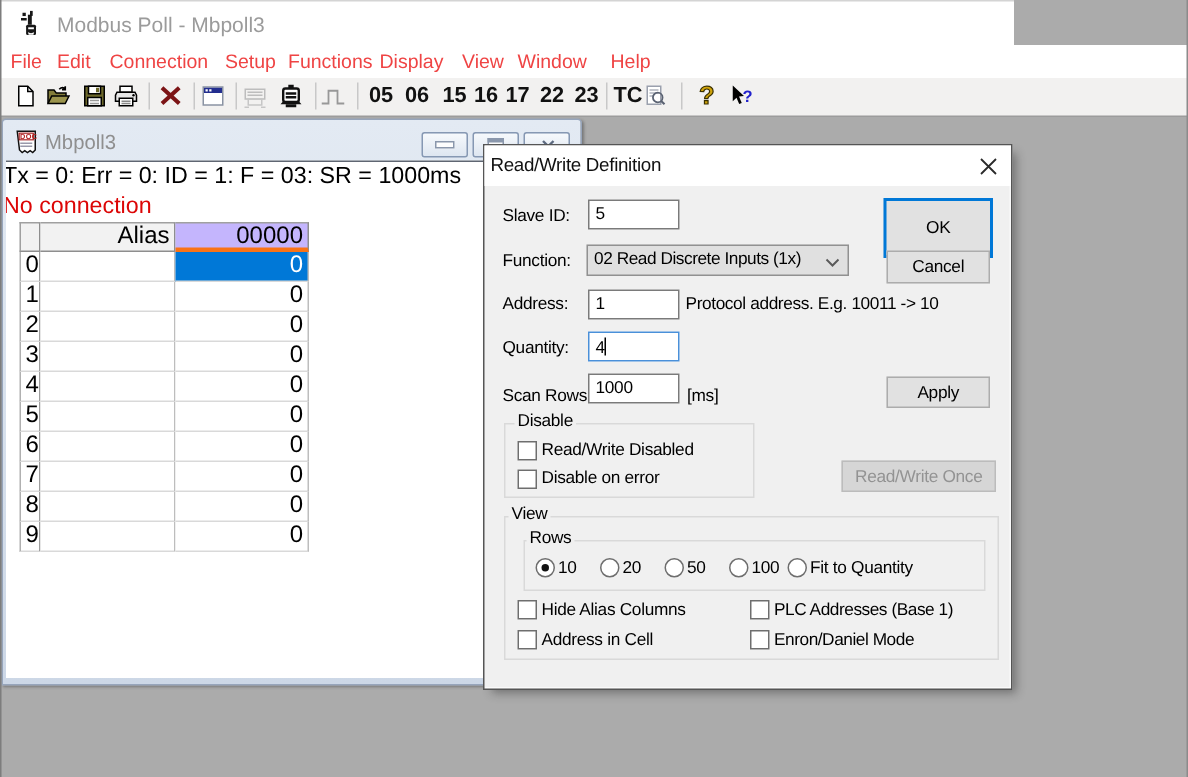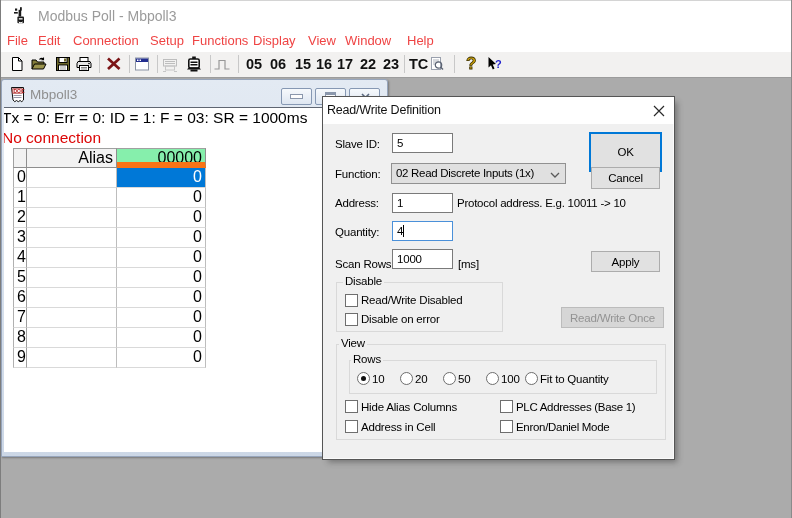--- a/index.html
+++ b/index.html
@@ -1,18 +1,18 @@
 <!DOCTYPE html>
 <html><head><meta charset="utf-8">
 <style>
 *{margin:0;padding:0;box-sizing:border-box}
 html,body{width:792px;height:518px;overflow:hidden}
 body{position:relative;font-family:"Liberation Sans",sans-serif;background:#ababab;font-size:12px;color:#000}
 .abs{position:absolute}
-#titlebar{left:0;top:0;width:792px;height:30px;background:#fff;border-top:1px solid #d4d4d4}
+#titlebar{left:0;top:0;width:676px;height:30px;background:#fff;border-top:1px solid #d4d4d4}
 #menubar{left:0;top:30px;width:792px;height:22px;background:#fff}
 .mi{position:absolute;top:3px;font-size:13px;color:#ef4444}
 #toolbar{left:0;top:52px;width:792px;height:26px;background:#f2f1f0;border-bottom:1px solid #9c9c9c}
 .tsep{position:absolute;top:3px;width:1px;height:18px;background:#c8c8c8}
 .tico{position:absolute;top:4px;width:16px;height:16px}
 .tnum{position:absolute;top:4px;font-size:14.5px;font-weight:bold;color:#111}
 #lborder{left:0;top:0;width:1px;height:518px;background:#7d7d7d}
 #rborder{left:791px;top:0;width:1px;height:518px;background:#8b8b8b}
 
 #child{left:1px;top:79px;width:387px;height:378px;border:1px solid #97a5bb;border-radius:3px 3px 0 0;background:linear-gradient(#e3eaf3 0%,#dae3ee 40%,#ccd7e6 100%);box-shadow:1px 1px 2px rgba(0,0,0,.3)}
@@ -173,21 +173,21 @@
       <svg style="position:absolute;left:10px;top:3px" width="11" height="11" viewBox="0 0 11 11">
         <path d="M2 2l7 7M9 2l-7 7" stroke="#5d6a80" stroke-width="1.6"></path>
       </svg>
     </div>
   <div id="childcontent">
     <div id="txline">Tx = 0: Err = 0: ID = 1: F = 03: SR = 1000ms</div>
     <div id="noconn">No connection</div>
     <div id="grid">
         <div class="gc" style="left:0px;top:0px;width:14px;height:20px;background:#f2f2f2;border-right:1px solid #8e8e8e;border-bottom:1px solid #8e8e8e;border-left:1px solid #a0a0a0;border-top:1px solid #a0a0a0"></div>
         <div class="gc gr" style="left:14px;top:0px;width:90px;height:20px;background:#f2f2f2;border-right:1px solid #8e8e8e;border-bottom:1px solid #8e8e8e;border-top:1px solid #a0a0a0">Alias</div>
-        <div class="gc gr" style="left:104px;top:0px;width:89px;height:20px;background:#86efac;border-right:1px solid #8e8e8e;border-bottom:6px solid #f97316;border-top:1px solid #a0a0a0">00000</div>
+        <div class="gc gr" style="left:104px;top:0px;width:89px;height:20px;background:#c4b5fd;border-right:1px solid #8e8e8e;border-bottom:3px solid #f97316;border-top:1px solid #a0a0a0">00000</div>
         <div class="gc" style="left:0px;top:20px;width:14px;height:20px;border-right:1px solid #9e9e9e;border-bottom:1px solid #d9d9d9;border-left:1px solid #b0b0b0;padding-left:3px;">0</div>
         <div class="gc" style="left:14px;top:20px;width:90px;height:20px;border-right:1px solid #bdbdbd;border-bottom:1px solid #d9d9d9"></div>
         <div class="gc gr" style="left:104px;top:20px;width:89px;height:20px;background:#0078d7;color:#fff;border-right:1px solid #bdbdbd;border-bottom:1px solid #d9d9d9">0</div>
         <div class="gc" style="left:0px;top:40px;width:14px;height:20px;border-right:1px solid #9e9e9e;border-bottom:1px solid #d9d9d9;border-left:1px solid #b0b0b0;padding-left:3px;">1</div>
         <div class="gc" style="left:14px;top:40px;width:90px;height:20px;border-right:1px solid #bdbdbd;border-bottom:1px solid #d9d9d9"></div>
         <div class="gc gr" style="left:104px;top:40px;width:89px;height:20px;border-right:1px solid #bdbdbd;border-bottom:1px solid #d9d9d9">0</div>
         <div class="gc" style="left:0px;top:60px;width:14px;height:20px;border-right:1px solid #9e9e9e;border-bottom:1px solid #d9d9d9;border-left:1px solid #b0b0b0;padding-left:3px;">2</div>
         <div class="gc" style="left:14px;top:60px;width:90px;height:20px;border-right:1px solid #bdbdbd;border-bottom:1px solid #d9d9d9"></div>
         <div class="gc gr" style="left:104px;top:60px;width:89px;height:20px;border-right:1px solid #bdbdbd;border-bottom:1px solid #d9d9d9">0</div>
         <div class="gc" style="left:0px;top:80px;width:14px;height:20px;border-right:1px solid #9e9e9e;border-bottom:1px solid #d9d9d9;border-left:1px solid #b0b0b0;padding-left:3px;">3</div>

